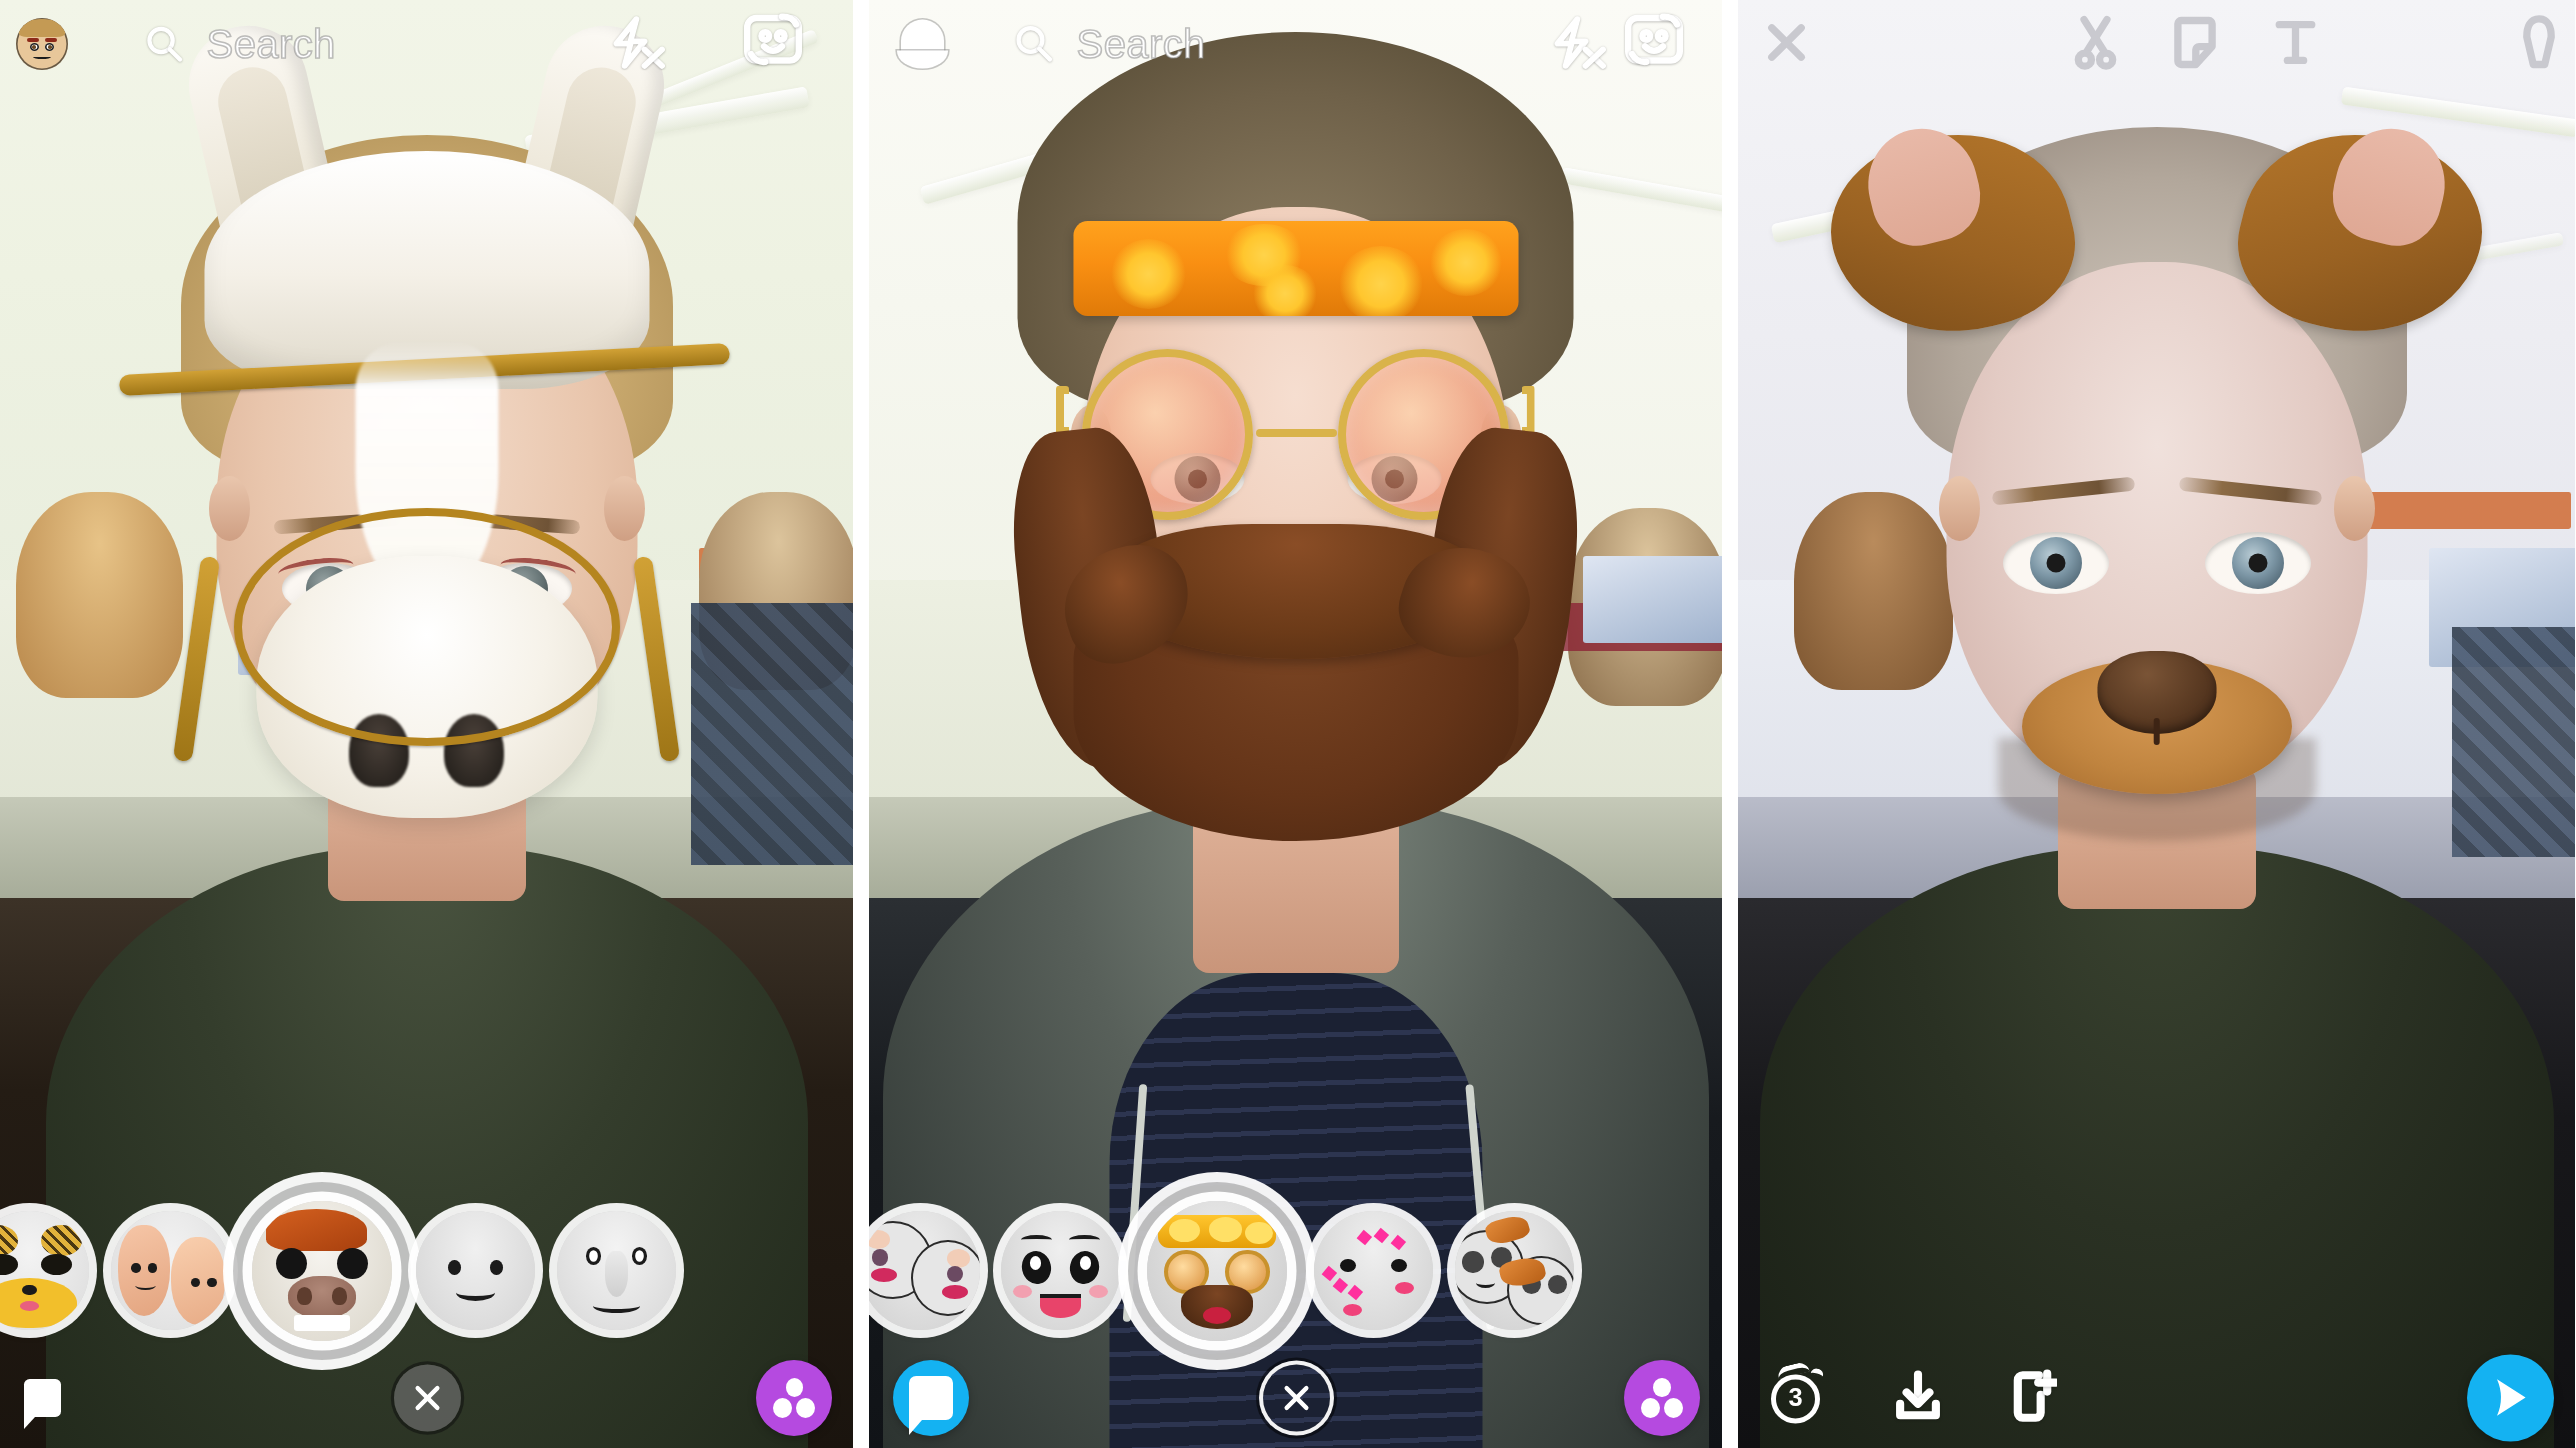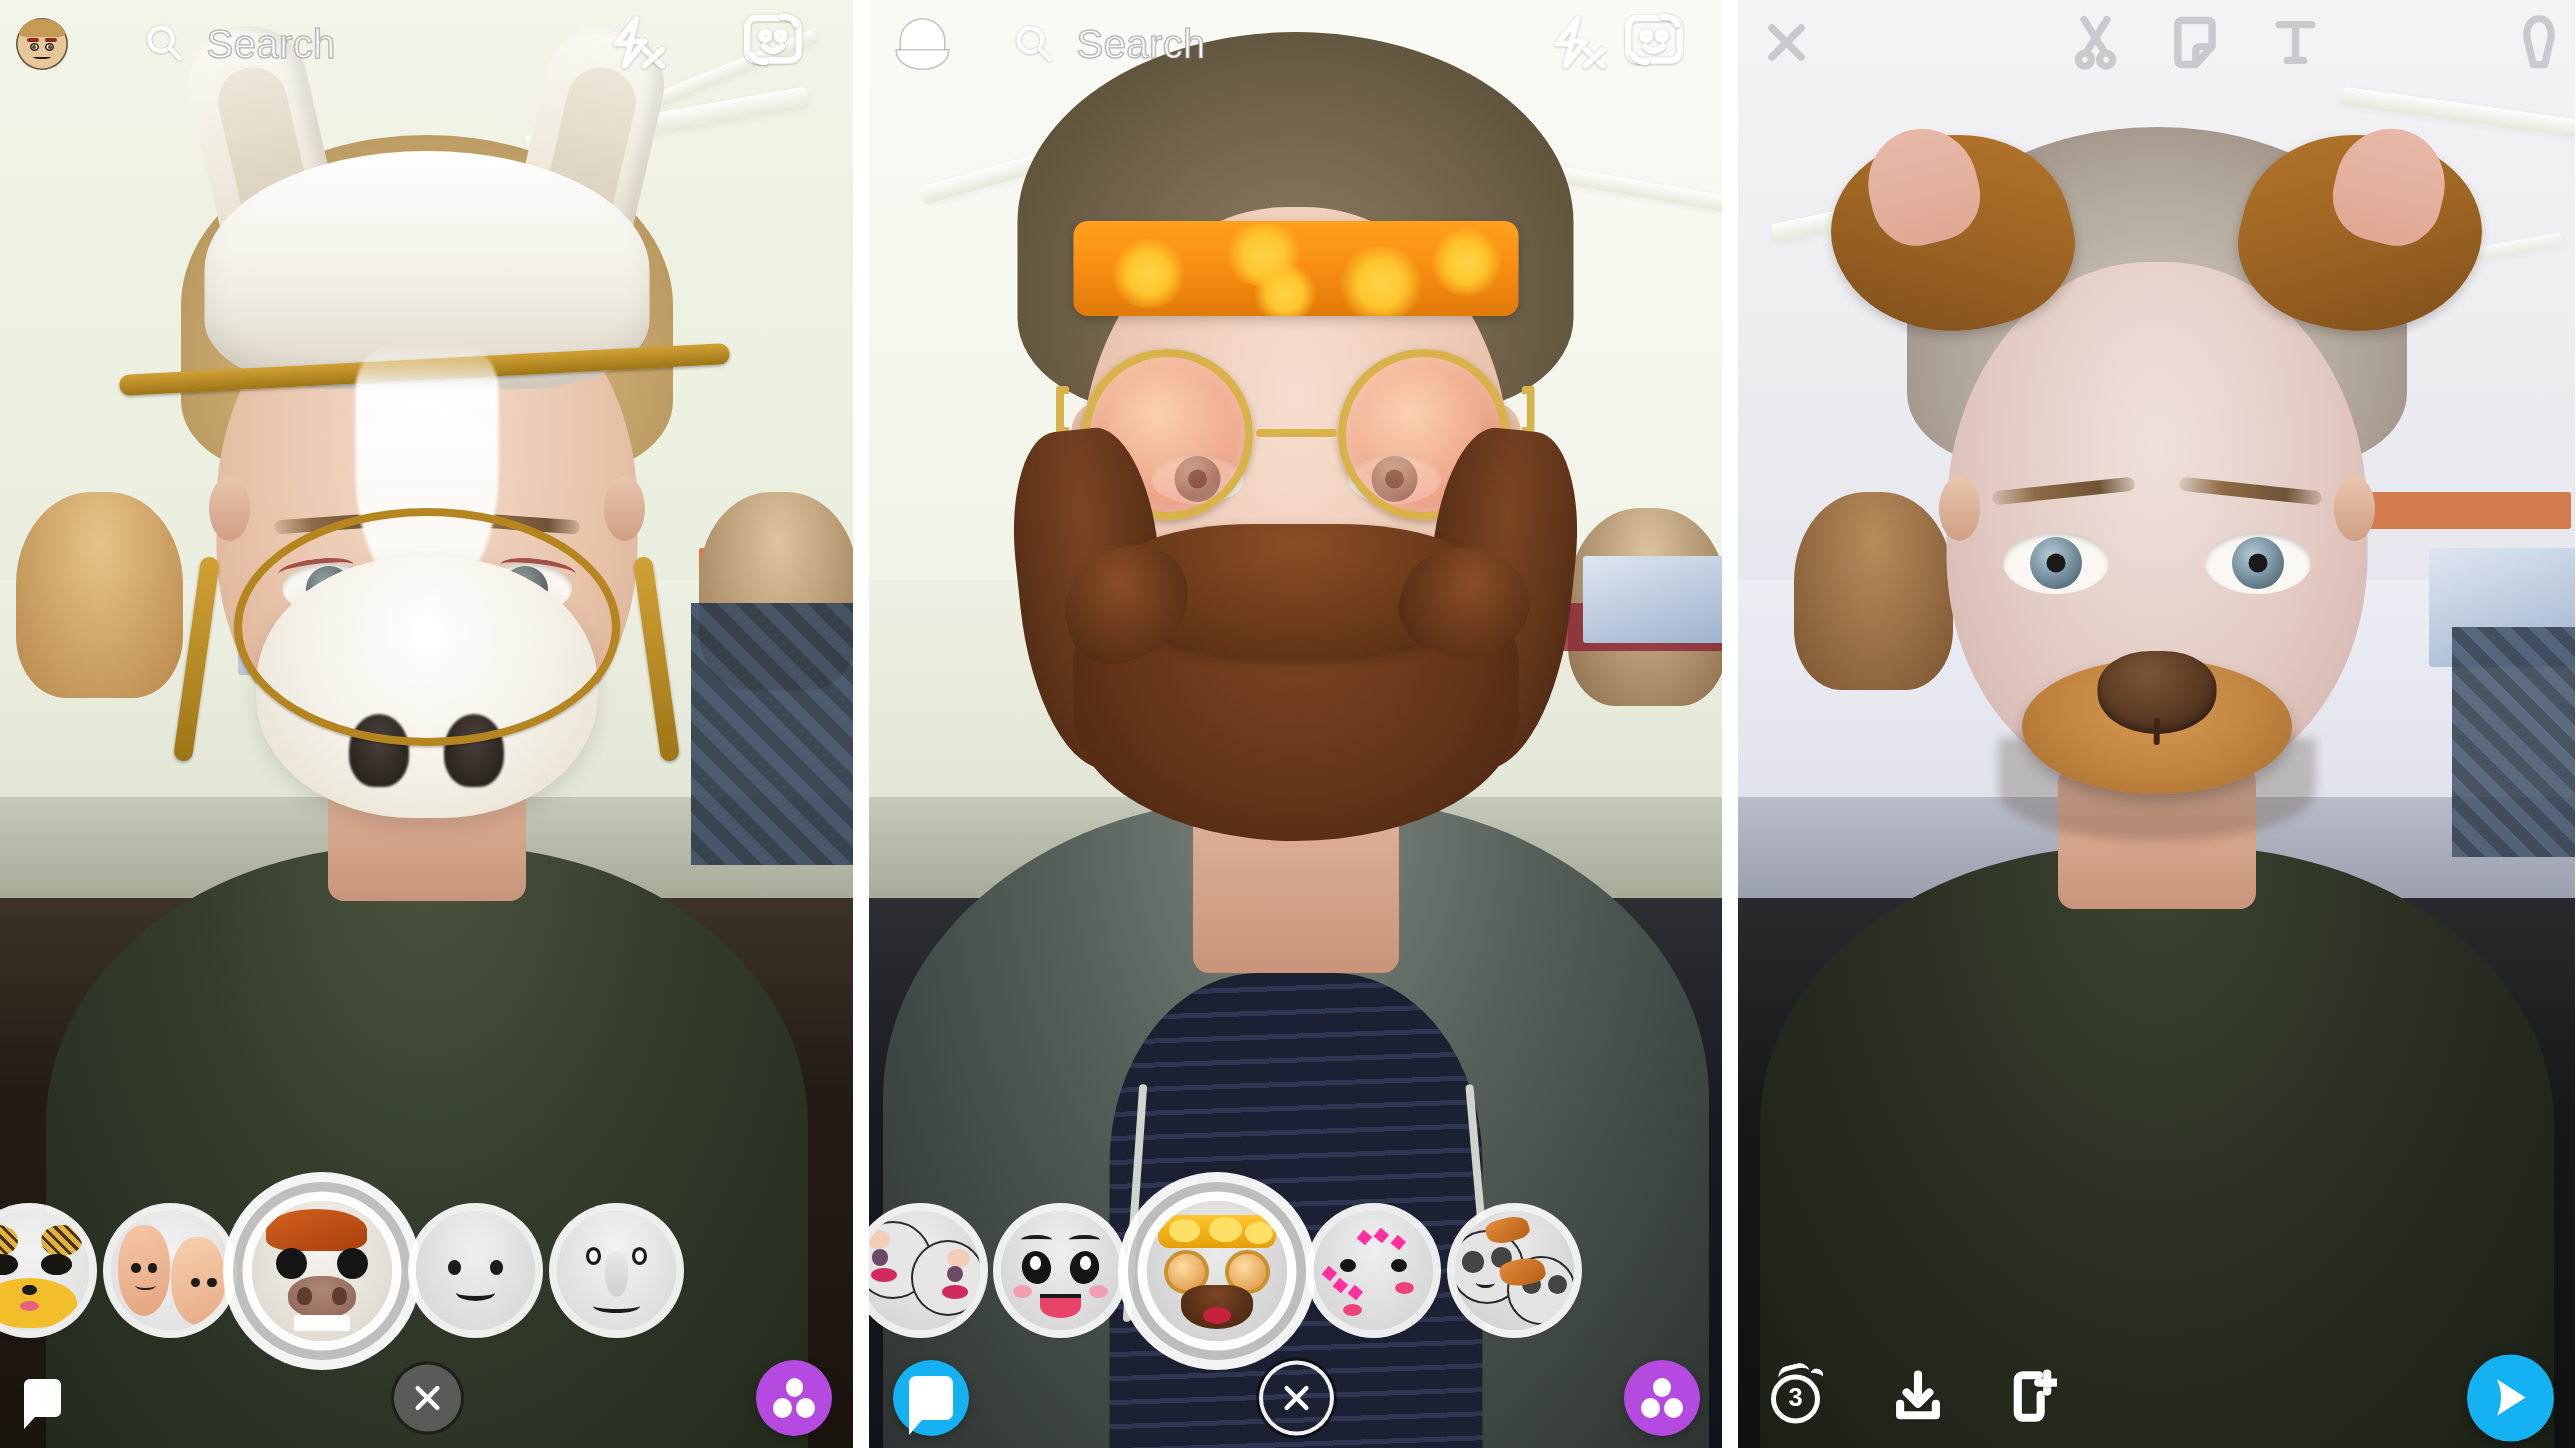--- a/index.html
+++ b/index.html
@@ -215,21 +215,21 @@
   .bm-brow{ position:absolute; width:22%; height:7%; background:#8d2a19; border-radius:3.2px; top:40%; }
   .bm-eye{ position:absolute; width:18%; height:16%; background:#fff; border-radius:50%; top:49%;
     box-shadow:0 0 0 1.6px #1c1c1c inset; }
   .bm-eye i{ position:absolute; left:28%; top:26%; width:44%; height:46%; background:#6b4a24; border-radius:50%; }
   .bm-mouth{ position:absolute; left:33%; top:72%; width:34%; height:8%;
     border-bottom:2.4px solid #1c1c1c; border-radius:0 0 60% 60%; }
 
   .outline-ic{ stroke:#ffffff; stroke-width:10; fill:none; filter:drop-shadow(0 1px 2px rgba(0,0,0,.28)); }
   .outline-ic-dk{ stroke:#c9c9cf; stroke-width:9; fill:none; }
 
-  .searchrow{ position:absolute; display:flex; align-items:flex-start; gap:20.6px; }
+  .searchrow{ position:absolute; display:flex; align-items:center; gap:20.6px; }
   .search-label{ font-size:40px; letter-spacing:0.4px; color:#ffffff;
     -webkit-text-stroke:1.6px rgba(140,140,140,.55);
     text-shadow:0 0.8px 1.6px rgba(0,0,0,.12); font-weight:400; }
 
   
   .carousel{ position:absolute; left:0; right:0; bottom:103px; height:151px; z-index:45;
     display:flex; align-items:center; }
   .lens{ position:absolute; width:119px; height:119px; border-radius:50%;
     background:#d6d6d6; overflow:hidden;
     box-shadow:0 0 0 8px rgba(255,255,255,.92), 0 3.2px 9.5px rgba(0,0,0,.25); }

